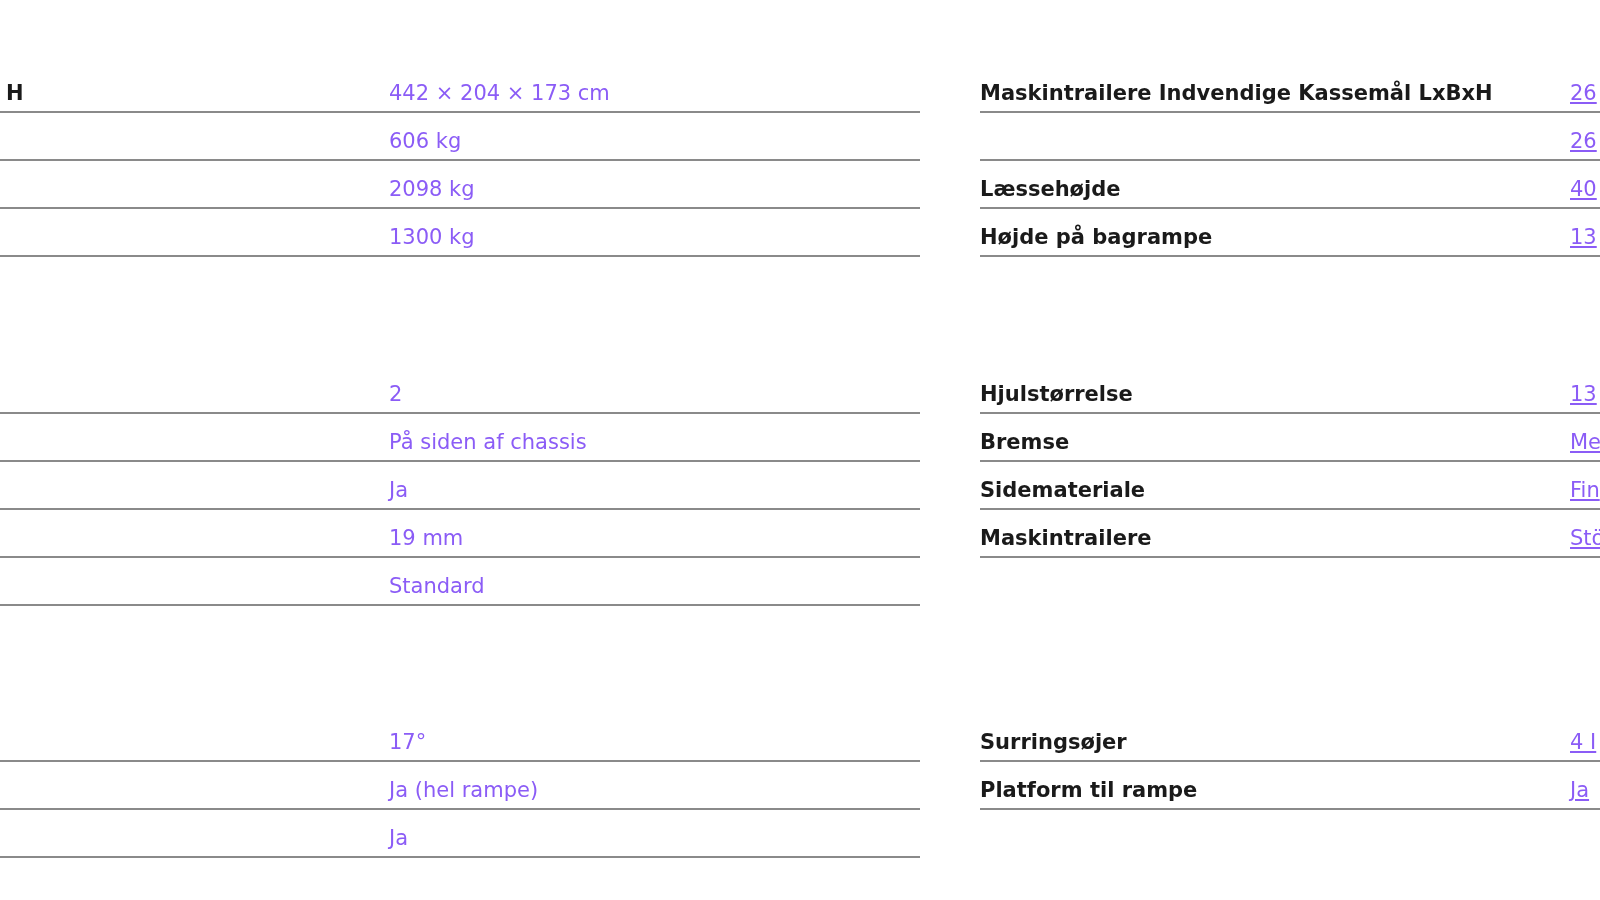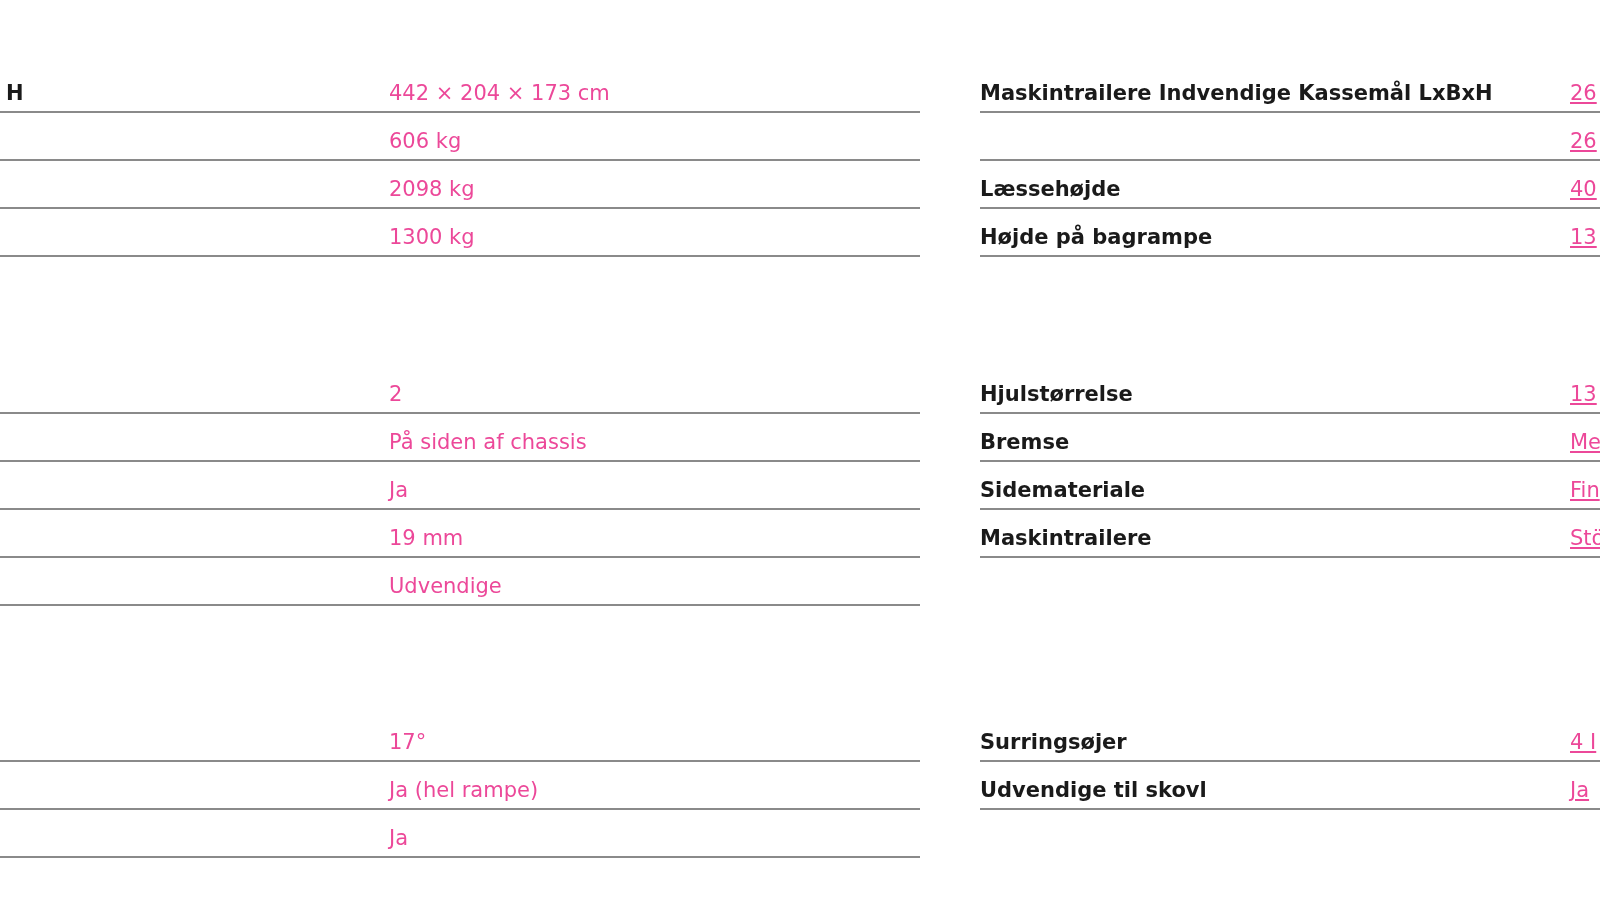--- a/index.html
+++ b/index.html
@@ -45,21 +45,21 @@
       font-size: 21px;
       white-space: nowrap;
       color: #1a1a1a;
     }
     .col-left .row .label { left: 26px; }
     .row .value {
       position: absolute;
       bottom: 6px;
       font-size: 21px;
       white-space: nowrap;
-      color: #ec4899;
+      color: #8b5cf6;
     }
     .col-left .row .value { left: 409px; }
     .col-right .row .value { left: 590px; text-decoration: underline; }
   </style>
 </head>
 <body>
 
 <div class="page">
 
   <div class="section-title" style="top:20px;">t</div>
@@ -113,21 +113,21 @@
     <div class="row">
       <span class="label"></span>
       <span class="value">Ja</span>
     </div>
     <div class="row">
       <span class="label"></span>
       <span class="value">19 mm</span>
     </div>
     <div class="row">
       <span class="label"></span>
-      <span class="value">Udvendige</span>
+      <span class="value">Standard</span>
     </div>
   </div>
 
   <div class="col col-right" style="top:366px;">
     <div class="row">
       <span class="label">Hjulstørrelse</span>
       <span class="value">13</span>
     </div>
     <div class="row">
       <span class="label">Bremse</span>
@@ -157,18 +157,18 @@
       <span class="value">Ja</span>
     </div>
   </div>
 
   <div class="col col-right" style="top:714px;">
     <div class="row">
       <span class="label">Surringsøjer</span>
       <span class="value">4 I</span>
     </div>
     <div class="row">
-      <span class="label">Udvendige til skovl</span>
+      <span class="label">Platform til rampe</span>
       <span class="value">Ja</span>
     </div>
   </div>
 
 </div>
 
 </body></html>

